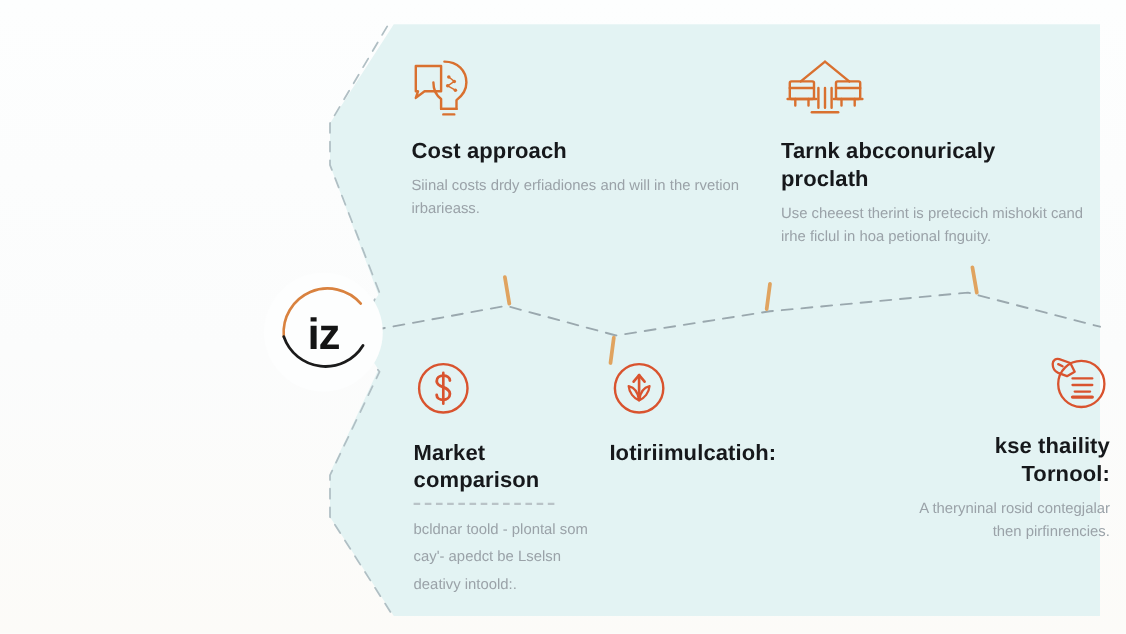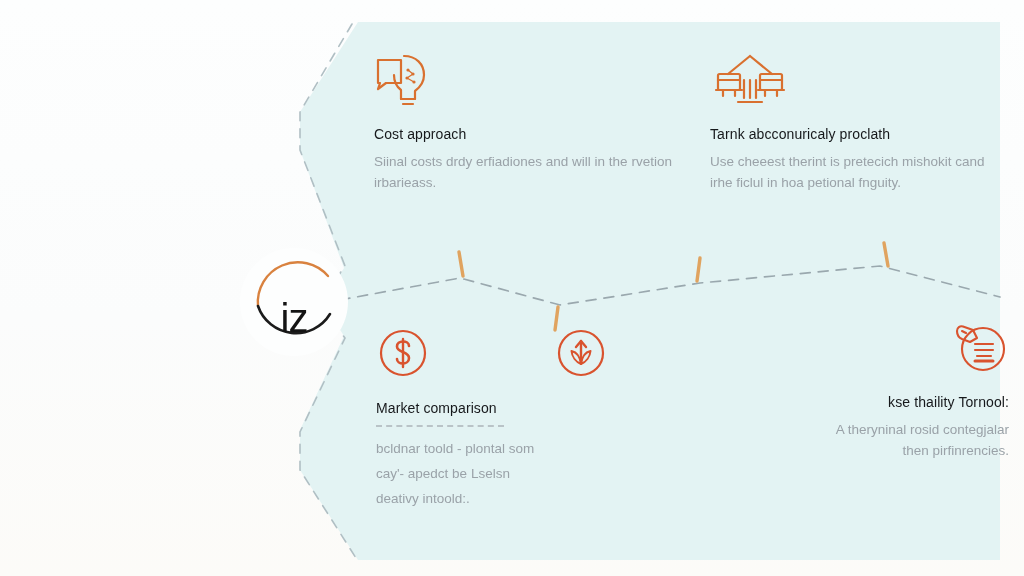--- a/index.html
+++ b/index.html
@@ -63,45 +63,45 @@
     inset: 0;
     border-radius: 50%;
     background: #fdfefe;
   }
   #logo-badge svg {
     position: absolute;
     inset: 0;
   }
   #logo-badge .mark {
     position: absolute;
-    left: 0; top: 16px;
+    left: 0; top: 2px;
     width: 108px;
     height: 108px;
     display: flex;
     align-items: center;
     justify-content: center;
     font-size: 40px;
-    font-weight: 400;
+    font-weight: 700;
     color: #141414;
     letter-spacing: -1px;
     line-height: 1;
   }
 
   
   .card {
     position: absolute;
   }
   .card .icon-wrap {
     height: 62px;
     margin-bottom: 12px;
   }
   .card h3 {
     margin: 0 0 7px 0;
-    font-size: 14px;
-    font-weight: 400;
+    font-size: 20px;
+    font-weight: 700;
     color: #16181b;
     letter-spacing: 0.1px;
     line-height: 1.25;
   }
   .card p {
     margin: 0;
     font-size: 13.5px;
     line-height: 21px;
     color: #9aa2a8;
     font-weight: 400;
@@ -242,20 +242,21 @@
   <div class="card" id="card-valuation">
     <div class="icon-wrap">
       <svg width="54" height="54" viewBox="0 0 54 54" fill="none" stroke="#d9532e" stroke-width="2.2" stroke-linecap="round" stroke-linejoin="round">
         <circle cx="27" cy="27" r="22"></circle>
         <path d="M27 15 L27 34" stroke-width="2.4"></path>
         <path d="M22 21 L27 15 L32 21" stroke-width="2.4"></path>
         <path d="M27 38 C22 36 18 31 17.5 25 C22 26 26 30 27 38 Z" stroke-width="2"></path>
         <path d="M27 38 C32 36 36 31 36.5 25 C32 26 28 30 27 38 Z" stroke-width="2"></path>
       </svg>
     </div>
+    <h3>Iotiriimulcatioh:</h3>
   </div>
 
   <div class="card" id="card-quality">
     <div class="icon-wrap">
       <svg width="56" height="56" viewBox="0 0 56 56" fill="none" stroke="#d9532e" stroke-width="2.1" stroke-linecap="round" stroke-linejoin="round">
         <circle cx="30" cy="29" r="21"></circle>
         <path d="M4 11 C4 7.5 7 5.5 10 6.5 L20 10 L24 18 L17 22 L9 19 C5.5 17.5 4 15 4 11 Z"></path>
         <path d="M9 11 L13 13"></path>
         <path d="M22 24 L40 24 M22 30 L40 30 M24 36 L38 36"></path>
         <path d="M22 41 L40 41" stroke-width="3"></path>

